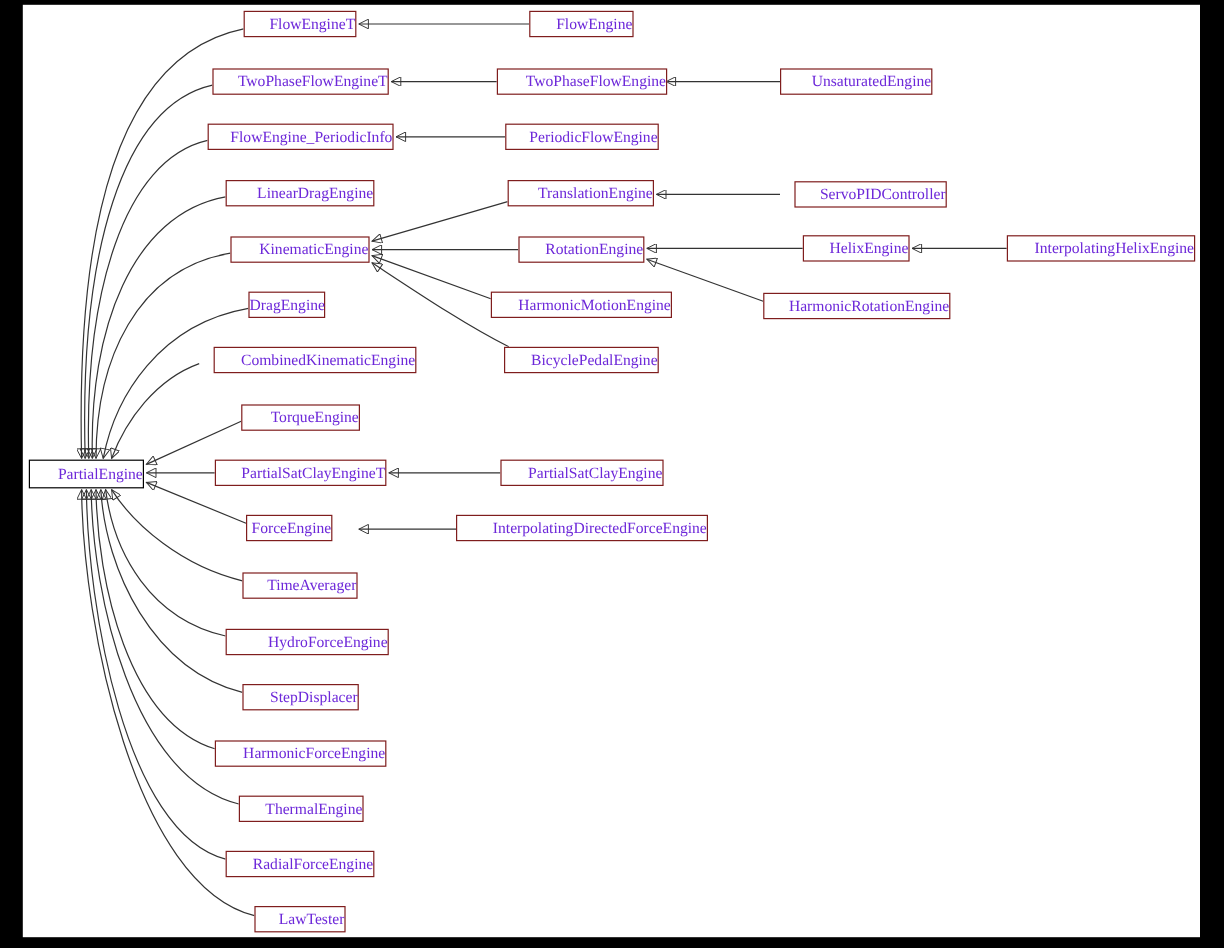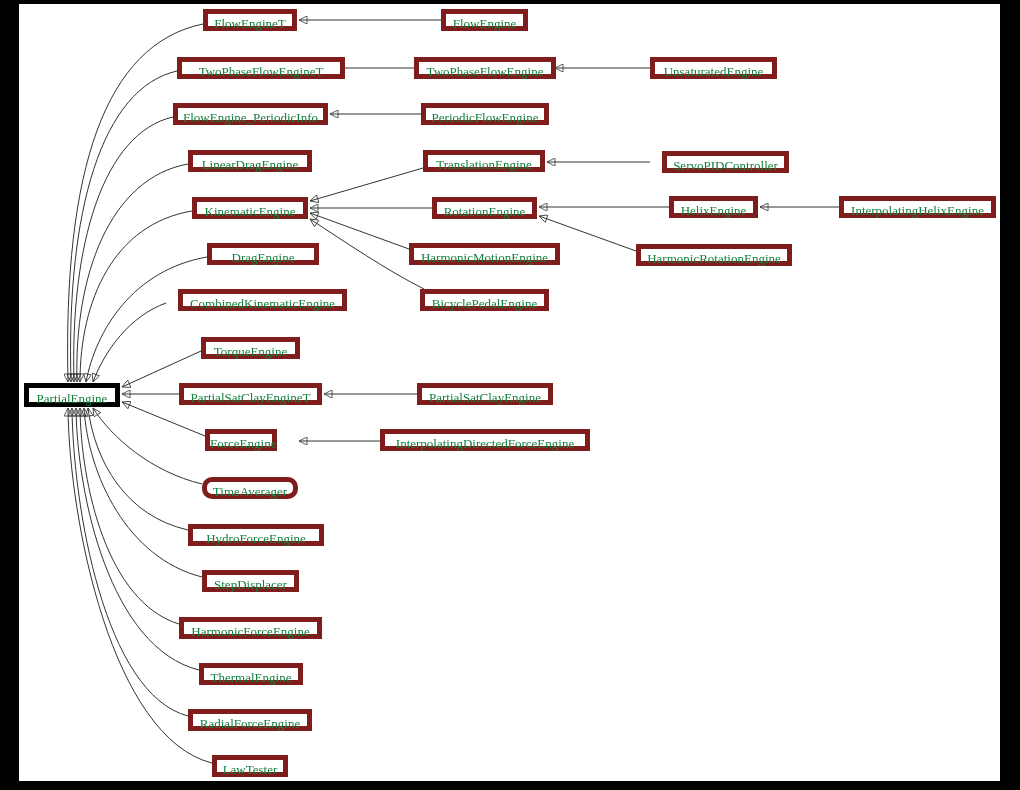--- a/index.html
+++ b/index.html
@@ -18,24 +18,24 @@
     position:absolute;left:0;top:0;width:1020px;height:790px;
     pointer-events:none;
   }
   svg.edges path{
     fill:none;stroke:#333333;stroke-width:1;
   }
   .node{
     position:absolute;box-sizing:border-box;
     height:22px;
     background:#ffffff;
-    border:5px solid #7f1d1d;
-    color:#15803d;
+    border:1px solid #7f1d1d;
+    color:#6d28d9;
     font-size:13px;line-height:19px;
-    text-align:center;white-space:nowrap;
+    text-align:right;white-space:nowrap;
     cursor:pointer;
   }
   .node.base{
     border-color:#000000;
     height:24px;line-height:21px;
   }
 </style>
 </head>
 <body>
 
@@ -78,30 +78,30 @@
   <path marker-end="url(#arrow)" d="M188,530 C126,516 95,462 88,408"></path>
   <path marker-end="url(#arrow)" d="M202,577 C127,558 88,475 84,408"></path>
   <path marker-end="url(#arrow)" d="M179,624 C107,602 81,485 80,408"></path>
   <path marker-end="url(#arrow)" d="M199,670 C110,648 77,495 76,408"></path>
   <path marker-end="url(#arrow)" d="M188,716 C104,694 73,505 72,408"></path>
   <path marker-end="url(#arrow)" d="M212,763 C112,738 69,520 68,408"></path>
 </svg>
 
 <div class="node base" style="left:24px;top:383px;width:96px;">PartialEngine</div>
 <div class="node" style="left:203px;top:9px;width:94px;">FlowEngineT</div>
-<div class="node" style="left:177px;top:57px;width:168px;">TwoPhaseFlowEngineT</div>
+<div class="node" style="left:177px;top:57px;width:147px;">TwoPhaseFlowEngineT</div>
 <div class="node" style="left:173px;top:103px;width:155px;">FlowEngine_PeriodicInfo</div>
 <div class="node" style="left:188px;top:150px;width:124px;">LinearDragEngine</div>
 <div class="node" style="left:192px;top:197px;width:116px;">KinematicEngine</div>
-<div class="node" style="left:207px;top:243px;width:112px;">DragEngine</div>
+<div class="node" style="left:207px;top:243px;width:64px;">DragEngine</div>
 <div class="node" style="left:166px;top:289px;width:169px;margin-left:12px;">CombinedKinematicEngine</div>
 <div class="node" style="left:201px;top:337px;width:99px;">TorqueEngine</div>
 <div class="node" style="left:179px;top:383px;width:143px;">PartialSatClayEngineT</div>
 <div class="node" style="left:205px;top:429px;width:72px;">ForceEngine</div>
-<div class="node" style="left:202px;top:477px;width:96px;border-radius:10px;">TimeAverager</div>
+<div class="node" style="left:202px;top:477px;width:96px;">TimeAverager</div>
 <div class="node" style="left:188px;top:524px;width:136px;">HydroForceEngine</div>
 <div class="node" style="left:202px;top:570px;width:97px;">StepDisplacer</div>
 <div class="node" style="left:179px;top:617px;width:143px;">HarmonicForceEngine</div>
 <div class="node" style="left:199px;top:663px;width:104px;">ThermalEngine</div>
 <div class="node" style="left:188px;top:709px;width:124px;">RadialForceEngine</div>
 <div class="node" style="left:212px;top:755px;width:76px;">LawTester</div>
 <div class="node" style="left:441px;top:9px;width:87px;">FlowEngine</div>
 <div class="node" style="left:414px;top:57px;width:142px;">TwoPhaseFlowEngine</div>
 <div class="node" style="left:421px;top:103px;width:128px;">PeriodicFlowEngine</div>
 <div class="node" style="left:423px;top:150px;width:122px;">TranslationEngine</div>

